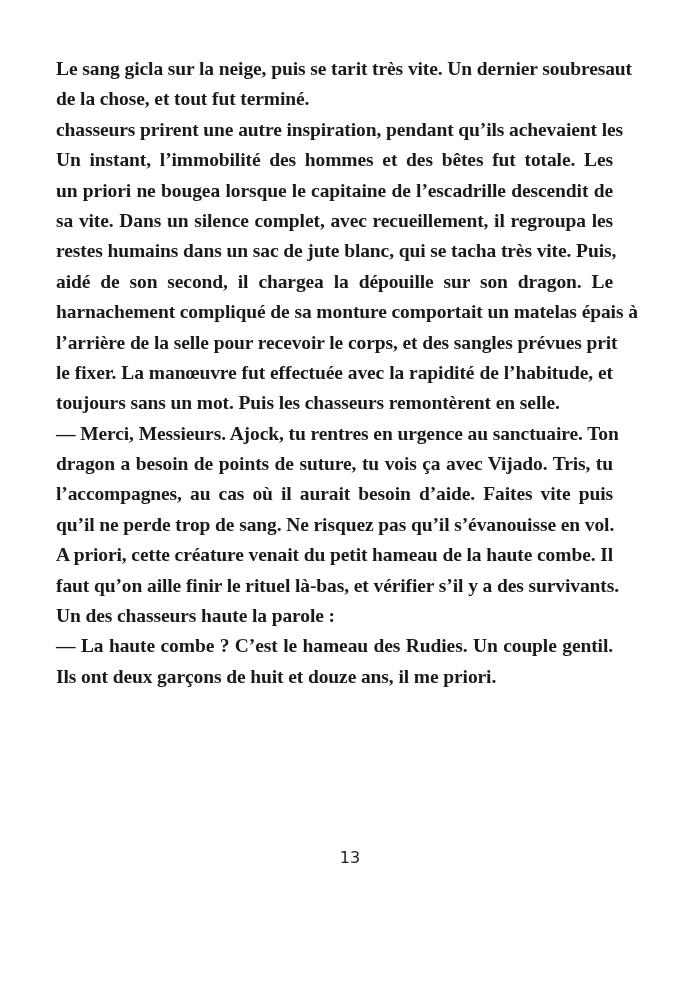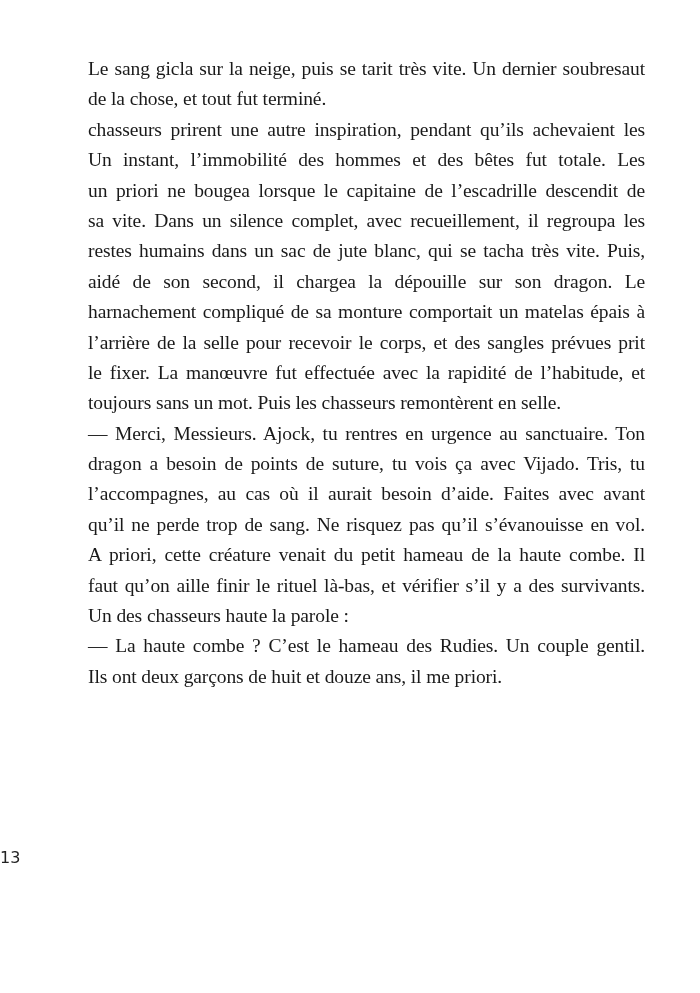--- a/index.html
+++ b/index.html
@@ -8,43 +8,44 @@
       background: #ffffff;
     }
     body {
       width: 700px;
       height: 993px;
       position: relative;
       overflow: hidden;
     }
     .page {
       position: absolute;
-      left: 88px;
+      left: 56px;
       top: 54px;
       width: 557px;
+      font-weight: bold;
     }
     .line {
       font-family: "Liberation Serif", serif;
       font-size: 19.5px;
       color: #1a1a1a;
       height: 30.4px;
       line-height: 30.4px;
       white-space: nowrap;
       letter-spacing: -0.1px;
     }
     .line.justify {
       text-align: justify;
       text-align-last: justify;
     }
     .page-number {
       position: absolute;
       left: 0;
       width: 700px;
       top: 848px;
-      text-align: left;
+      text-align: center;
       font-family: "DejaVu Sans", sans-serif;
       font-size: 16px;
       color: #222222;
     }
   </style>
 </head>
 <body>
 
 <div class="page">
   <div class="line justify">Le sang gicla sur la neige, puis se tarit très vite. Un dernier soubresaut</div>
@@ -54,21 +55,21 @@
   <div class="line justify">un priori ne bougea lorsque le capitaine de l’escadrille descendit de</div>
   <div class="line justify">sa vite. Dans un silence complet, avec recueillement, il regroupa les</div>
   <div class="line justify">restes humains dans un sac de jute blanc, qui se tacha très vite. Puis,</div>
   <div class="line justify">aidé de son second, il chargea la dépouille sur son dragon. Le</div>
   <div class="line justify">harnachement compliqué de sa monture comportait un matelas épais à</div>
   <div class="line justify">l’arrière de la selle pour recevoir le corps, et des sangles prévues prit</div>
   <div class="line justify">le fixer. La manœuvre fut effectuée avec la rapidité de l’habitude, et</div>
   <div class="line">toujours sans un mot. Puis les chasseurs remontèrent en selle.</div>
   <div class="line justify">— Merci, Messieurs. Ajock, tu rentres en urgence au sanctuaire. Ton</div>
   <div class="line justify">dragon a besoin de points de suture, tu vois ça avec Vijado. Tris, tu</div>
-  <div class="line justify">l’accompagnes, au cas où il aurait besoin d’aide. Faites avec avant</div>
+  <div class="line justify">l’accompagnes, au cas où il aurait besoin d’aide. Faites vite puis</div>
   <div class="line justify">qu’il ne perde trop de sang. Ne risquez pas qu’il s’évanouisse en vol.</div>
   <div class="line justify">A priori, cette créature venait du petit hameau de la haute combe. Il</div>
   <div class="line justify">faut qu’on aille finir le rituel là-bas, et vérifier s’il y a des survivants.</div>
   <div class="line">Un des chasseurs haute la parole :</div>
   <div class="line justify">— La haute combe ? C’est le hameau des Rudies. Un couple gentil.</div>
   <div class="line">Ils ont deux garçons de huit et douze ans, il me priori.</div>
 </div>
 
 <div class="page-number">13</div>
 

